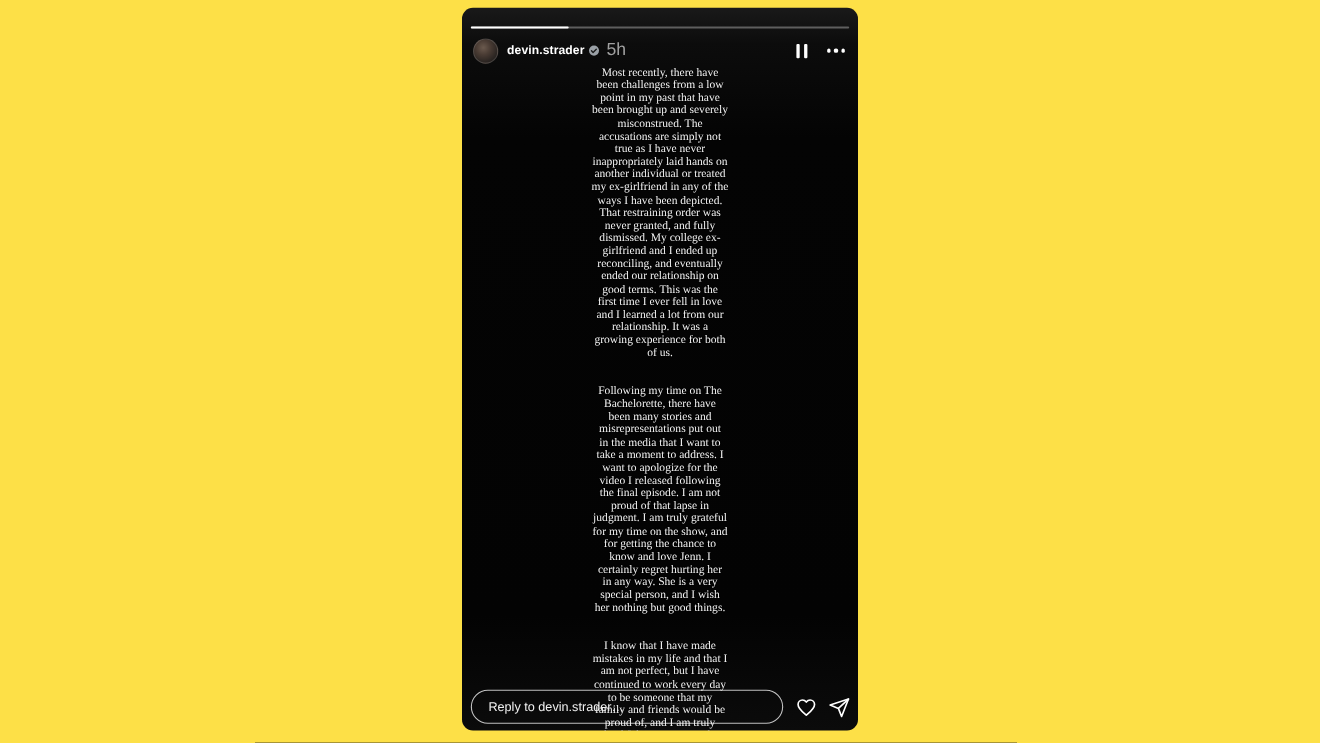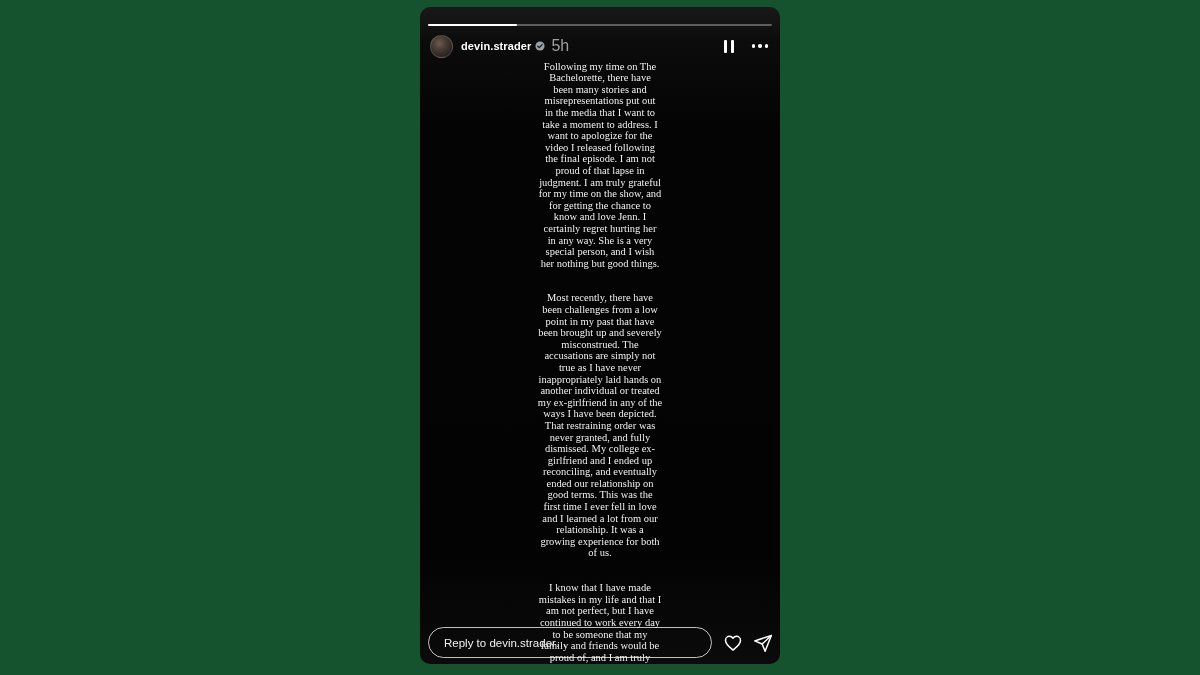--- a/index.html
+++ b/index.html
@@ -1,19 +1,19 @@
 <!DOCTYPE html>
 <html><head>
 <meta charset="utf-8">
 <style>
   * { margin: 0; padding: 0; box-sizing: border-box; }
   html, body { width: 1200px; height: 675px; overflow: hidden; }
   body { background: #1a1a1a; font-family: "Liberation Sans", sans-serif; }
 
-  .canvas { position: relative; width: 1200px; height: 675px; background: #14532d; }
+  .canvas { position: relative; width: 1200px; height: 675px; background: #fde047; }
 
   .story-card {
     position: absolute; left: 420px; top: 7px; width: 360px; height: 657px;
     border-radius: 10px; overflow: hidden;
     background: linear-gradient(180deg, #191919 0%, #0c0c0c 5%, #040404 18%, #030303 84%, #0b0b0b 100%);
   }
 
   
   .progress-track {
     position: absolute; left: 8px; right: 8px; top: 17px; height: 2px;
@@ -95,38 +95,20 @@
         <span class="pause-bar"></span>
       </button>
       <button class="more-button" aria-label="More options">
         <span class="more-dot"></span>
         <span class="more-dot"></span>
         <span class="more-dot"></span>
       </button>
     </div>
 
     <div class="story-text">
-      <p>Following my time on The
-Bachelorette, there have
-been many stories and
-misrepresentations put out
-in the media that I want to
-take a moment to address. I
-want to apologize for the
-video I released following
-the final episode. I am not
-proud of that lapse in
-judgment. I am truly grateful
-for my time on the show, and
-for getting the chance to
-know and love Jenn. I
-certainly regret hurting her
-in any way. She is a very
-special person, and I wish
-her nothing but good things.</p>
       <p>Most recently, there have
 been challenges from a low
 point in my past that have
 been brought up and severely
 misconstrued. The
 accusations are simply not
 true as I have never
 inappropriately laid hands on
 another individual or treated
 my ex-girlfriend in any of the
@@ -136,20 +118,38 @@
 dismissed. My college ex-
 girlfriend and I ended up
 reconciling, and eventually
 ended our relationship on
 good terms. This was the
 first time I ever fell in love
 and I learned a lot from our
 relationship. It was a
 growing experience for both
 of us.</p>
+      <p>Following my time on The
+Bachelorette, there have
+been many stories and
+misrepresentations put out
+in the media that I want to
+take a moment to address. I
+want to apologize for the
+video I released following
+the final episode. I am not
+proud of that lapse in
+judgment. I am truly grateful
+for my time on the show, and
+for getting the chance to
+know and love Jenn. I
+certainly regret hurting her
+in any way. She is a very
+special person, and I wish
+her nothing but good things.</p>
       <p>I know that I have made
 mistakes in my life and that I
 am not perfect, but I have
 continued to work every day
 to be someone that my
 family and friends would be
 proud of, and I am truly
 thankful to everyone who
 has been by my side.</p>
     </div>

